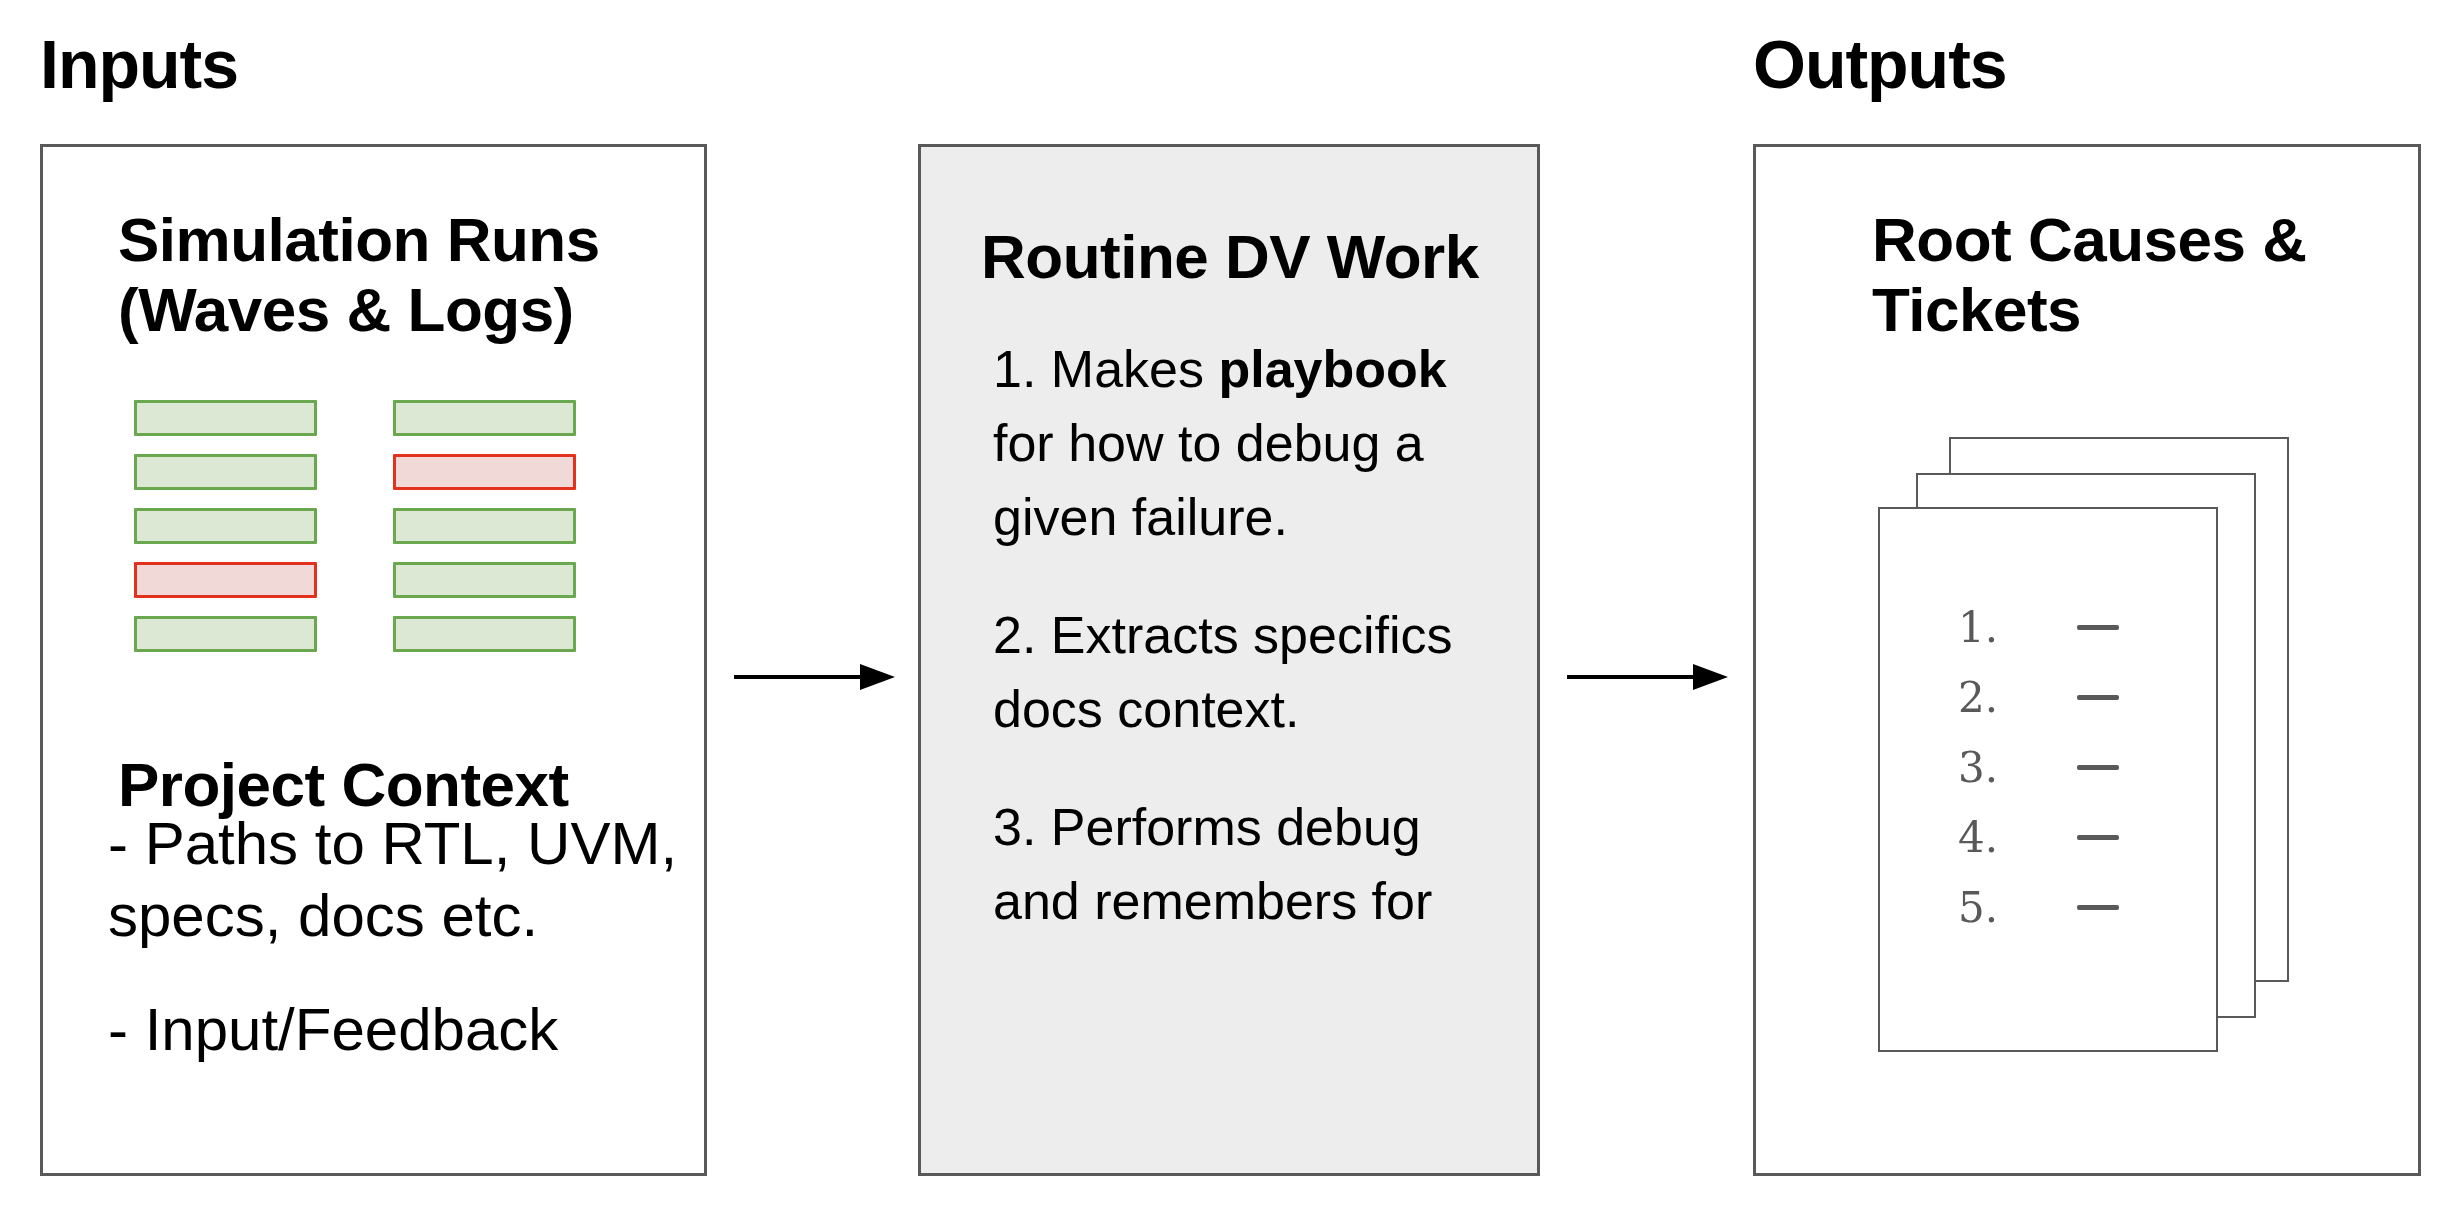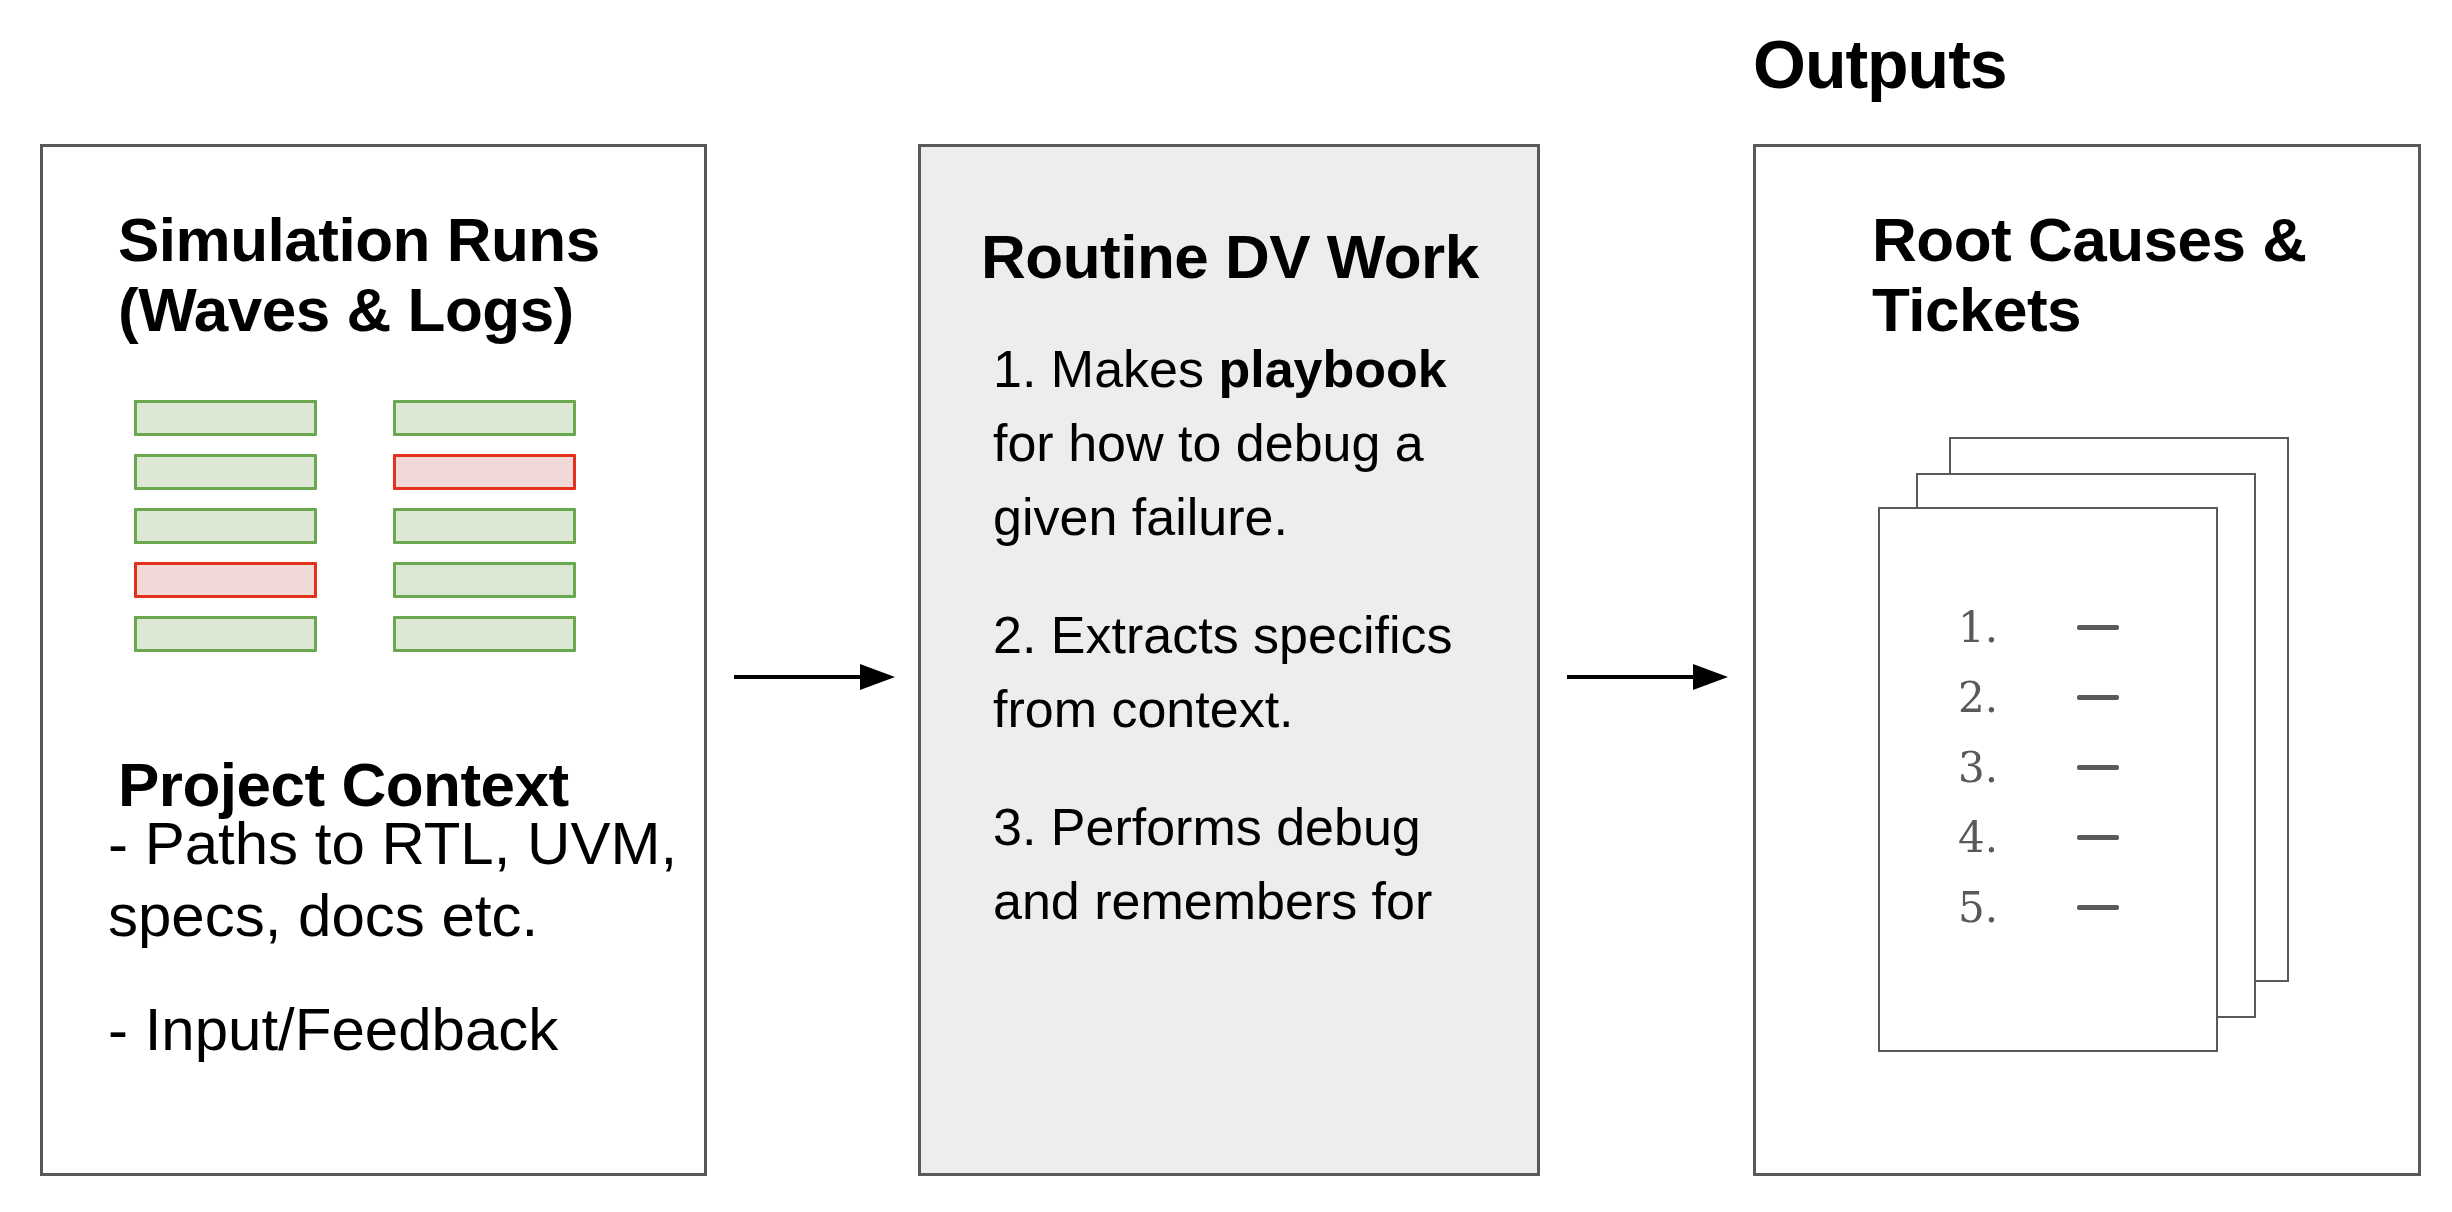--- a/index.html
+++ b/index.html
@@ -77,20 +77,21 @@
   .ticket-dash{
     width:42px;height:5px;border-radius:2px;
     background:var(--muted,#595959);margin-left:57px;
   }
 </style>
 </head>
 <body>
 
 <div class="canvas" style="--text: #000000; --box-border: #595959; --bronco-fill: #ededed; --green-fill: #dce8d3; --green-border: #6aa84f; --red-fill: #f1d9d8; --red-border: #e2321e; --paper-border: #595959; --muted: #595959;">
 
+  <div class="col-title" style="left:40px">Inputs</div>
   <div class="col-title" style="left:1753px">Outputs</div>
 
   <div class="big-box" id="inputs-box"></div>
   <div class="big-box" id="bronco-box"></div>
   <div class="big-box" id="outputs-box"></div>
 
   <div class="box-heading" id="sim-heading">
     <div>Simulation Runs</div>
     <div>(Waves &amp; Logs)</div>
   </div>
@@ -127,21 +128,21 @@
   <div class="box-heading" id="routine-heading">Routine DV Work</div>
 
   <div id="bronco-steps">
       <div class="step">
         <div><span>1. Makes </span><span class="seg-bold">playbook</span></div>
         <div><span>for how to debug a</span></div>
         <div><span>given failure.</span></div>
       </div>
       <div class="step">
         <div><span>2. Extracts specifics</span></div>
-        <div><span>from context.</span></div>
+        <div><span>docs context.</span></div>
       </div>
       <div class="step">
         <div><span>3. Performs debug</span></div>
         <div><span>and remembers for</span></div>
       </div>
     </div>
 
   <div class="box-heading" id="outputs-heading">
     <div>Root Causes &amp;</div>
     <div>Tickets</div>

